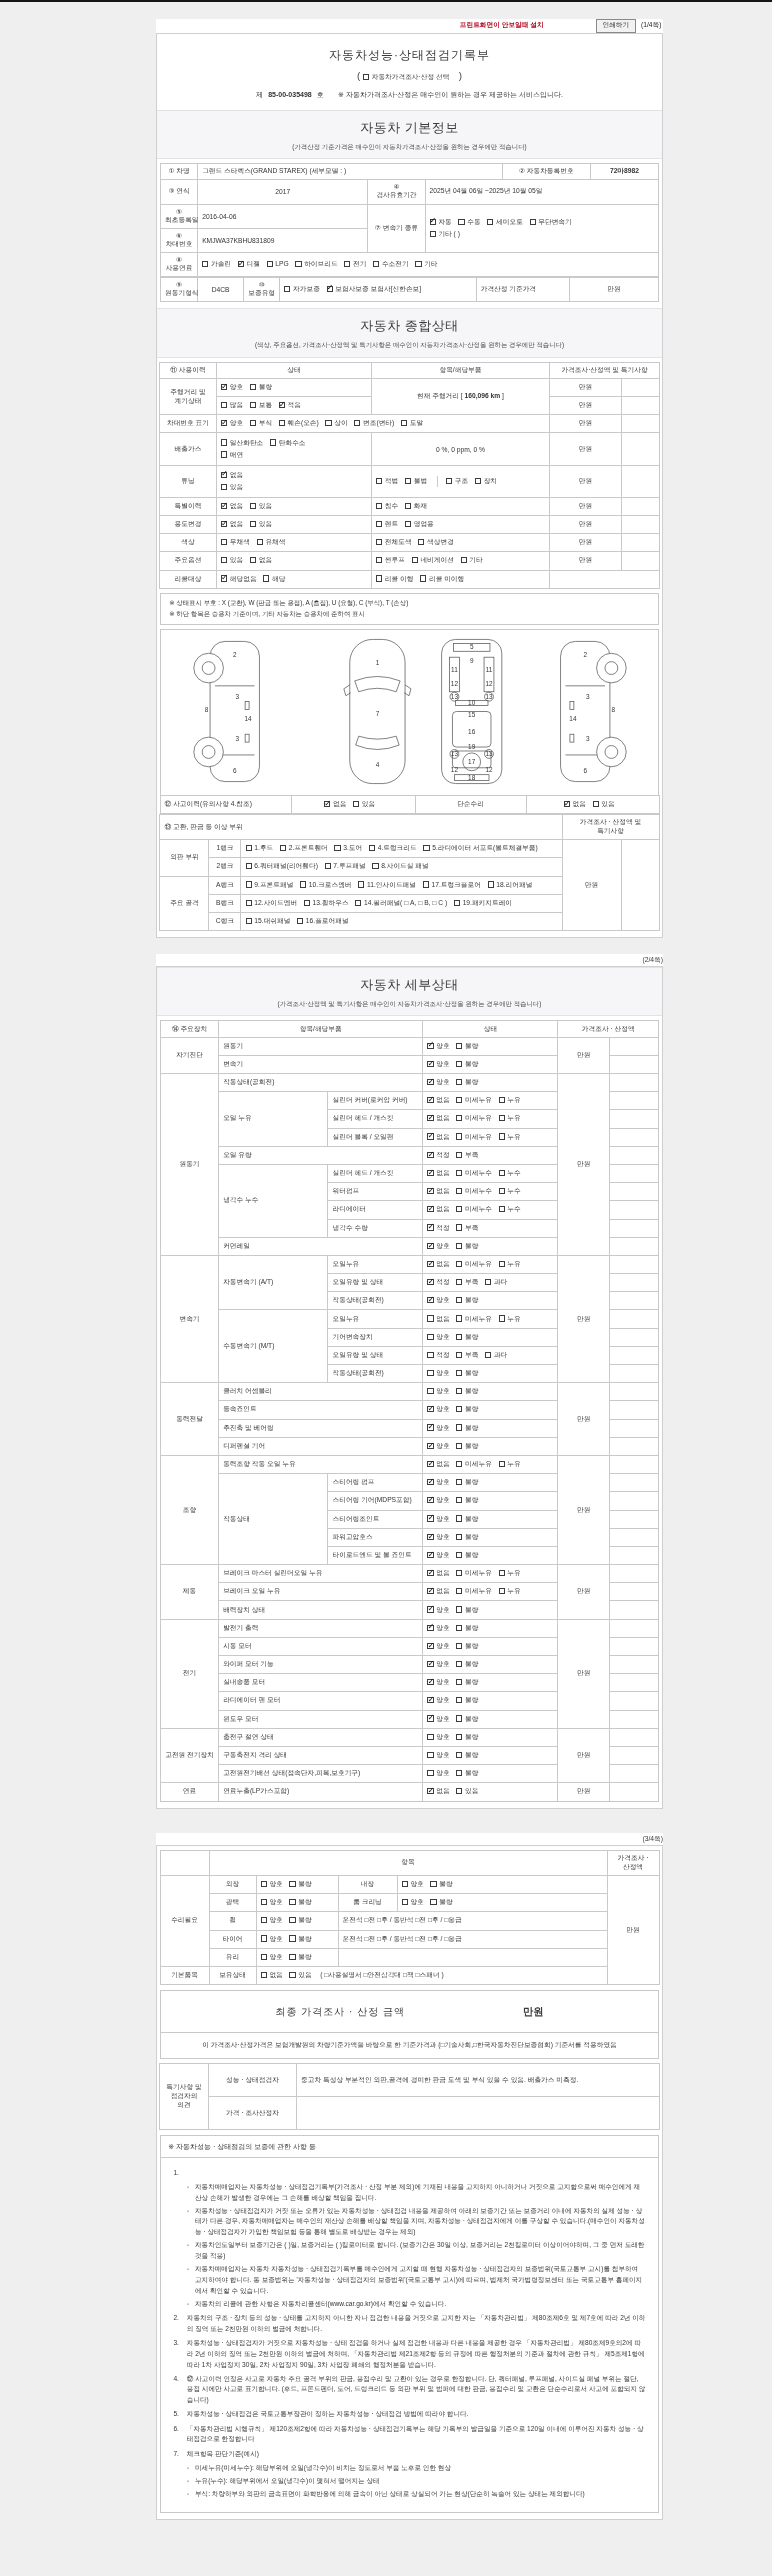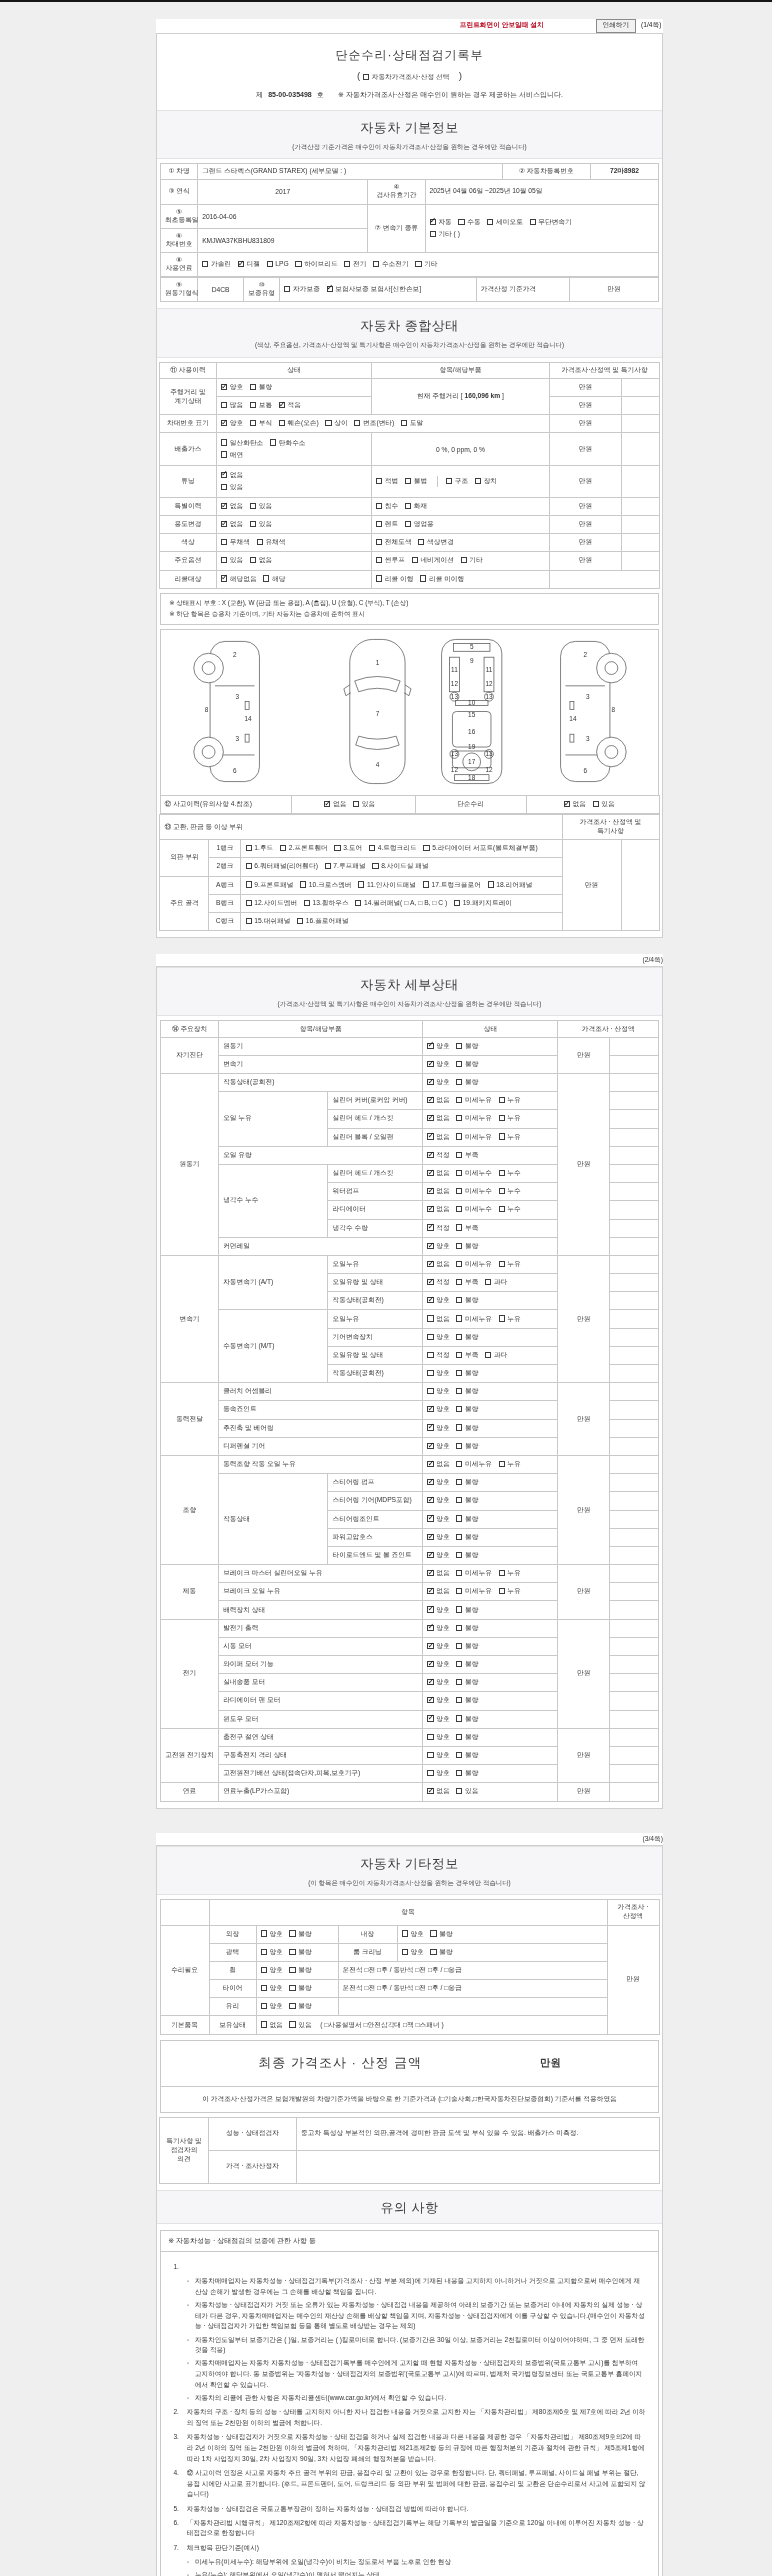--- a/index.html
+++ b/index.html
@@ -29,21 +29,21 @@
   .lab{text-align:center;color:#333;}
   .bold{font-weight:bold;}
   .cb{display:inline-block;width:6.2px;height:6.2px;border:1px solid #3d3d3d;margin-right:2.6px;vertical-align:-1px;position:relative;background:#fff;}
   .cb.on:after{content:"\2713";position:absolute;left:-1px;top:-4.1px;font-size:8.2px;font-weight:bold;color:#161616;}
   .opt{display:inline-block;margin:1px 6.7px 1px 0;white-space:nowrap;font-size:6.7px;}
   .optline{margin:1px 0;}
   .subsplit{display:inline-block;border-left:0.5px solid #c9c9c9;padding-left:8.2px;margin-left:3.1px;}
   .diagram-box{border:0.5px solid #c9c9c9;width:499px;margin:4.1px auto 0;padding:4.1px 0;text-align:center;}
   .legend-box{border:0.5px solid #c9c9c9;width:499px;margin:4.1px auto 0;padding:4.6px 8.2px;font-size:6.4px;line-height:1.6;text-align:left;}
   .finalrow{border:0.5px solid #c9c9c9;width:499px;margin:5.2px auto 0;display:flex;align-items:center;justify-content:center;gap:118px;padding:13.4px 0;}
-  .finalrow .fl{font-size:13px;letter-spacing:1px;color:#3a3a3a;}
+  .finalrow .fl{font-size:10px;letter-spacing:1px;color:#3a3a3a;}
   .finalrow .fu{font-size:10.3px;color:#3a3a3a;}
   .finalnote{width:499px;margin:0 auto;border:0.5px solid #c9c9c9;border-top:none;font-size:6.7px;text-align:center;padding:7.2px 31px;line-height:1.6;}
   .notesbox{border:0.5px solid #c9c9c9;width:499px;margin:5.2px auto 0;}
   .ntitle{border-bottom:0.5px solid #c9c9c9;padding:5.2px 7.2px;font-size:7px;text-align:left;}
   .ncontent{padding:6.2px 12.4px 9.3px;text-align:left;}
   .nitem{display:flex;margin:3.6px 0;font-size:6.6px;line-height:1.62;}
   .nnum{width:13.4px;flex:none;}
   .nbul{display:flex;margin:2.6px 0 2.6px 13.4px;font-size:6.6px;line-height:1.62;}
   .nbm{width:8.2px;flex:none;}
 </style>
@@ -55,21 +55,21 @@
 <div class="col">
 
   <div class="toolbar">
     <span class="install">프린트화면이 안보일때 설치</span>
     <button class="printbtn">인쇄하기</button>
     <span class="pgmark">(1/4쪽)</span>
   </div>
 
   <div class="page">
     <div class="doc-head">
-      <div class="doc-title">단순수리·상태점검기록부</div>
+      <div class="doc-title">자동차성능·상태점검기록부</div>
       <div class="doc-select">
         <span>(</span>
         <span id="hdr-select-cb"><span class="opt"><span class="cb"></span><span>자동차가격조사·산정 선택</span></span></span>
         <span>)</span>
       </div>
       <div class="doc-no">
         <span>제</span>
         <b>85-00-035498</b>
         <span>호</span>
         <span style="margin-left:12.4px">※ 자동차가격조사·산정은 매수인이 원하는 경우 제공하는 서비스입니다.</span>
@@ -644,24 +644,20 @@
             </tr>
           </tbody>
         </table>
       </div>
   </div>
 
   <div class="gap46"></div>
   <div class="marker">(3/4쪽)</div>
 
   <div class="page">
-    <div class="secband" style="margin-top:0">
-      <h2>자동차 기타정보</h2>
-      <div class="secnote">(이 항목은 매수인이 자동차가격조사·산정을 원하는 경우에만 적습니다)</div>
-    </div>
     <div id="other-table">
         <table>
           <colgroup>
             <col style="width: 49px;">
             <col style="width: 47px;">
             <col style="width: 82px;">
             <col style="width: 59px;">
             <col style="width: 210px;">
             <col style="width: 52px;">
           </colgroup>
@@ -728,23 +724,20 @@
               <td style="height: 33px;">중고차 특성상 부분적인 외판,골격에 경미한 판금 도색 및 부식 있을 수 있음. 배출가스 미측정.</td>
             </tr>
             <tr>
               <td class="ctr">가격 · 조사산정자</td>
               <td style="height: 33px;"></td>
             </tr>
           </tbody>
         </table>
       </div>
 
-    <div class="secband">
-      <h2>유의 사항</h2>
-    </div>
     <div class="notesbox">
       <div class="ntitle">※ 자동차성능 · 상태점검의 보증에 관한 사항 등</div>
       <div class="ncontent" id="notes-block1">
           <div class="nitem">
             <span class="nnum">1.</span>
             <div></div>
           </div>
           <div class="nbul">
             <span class="nbm">◦</span>
             <div>자동차매매업자는 자동차성능 · 상태점검기록부(가격조사 · 산정 부분 제외)에 기재된 내용을 고지하지 아니하거나 거짓으로 고지함으로써 매수인에게 재산상 손해가 발생한 경우에는 그 손해를 배상할 책임을 집니다.</div>

